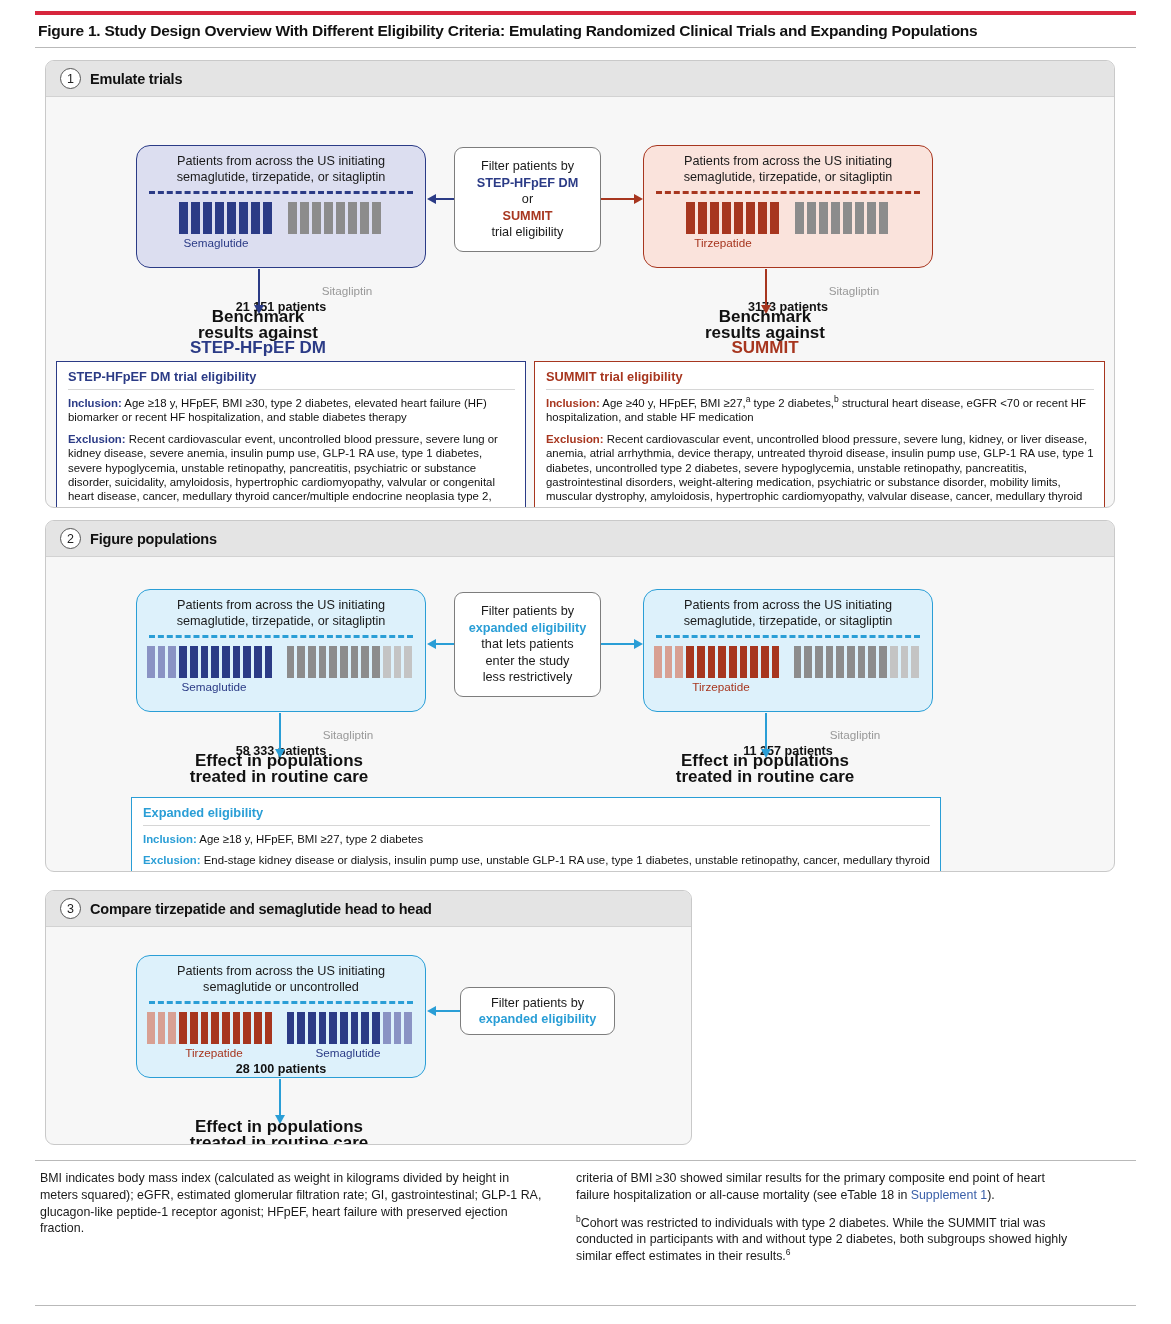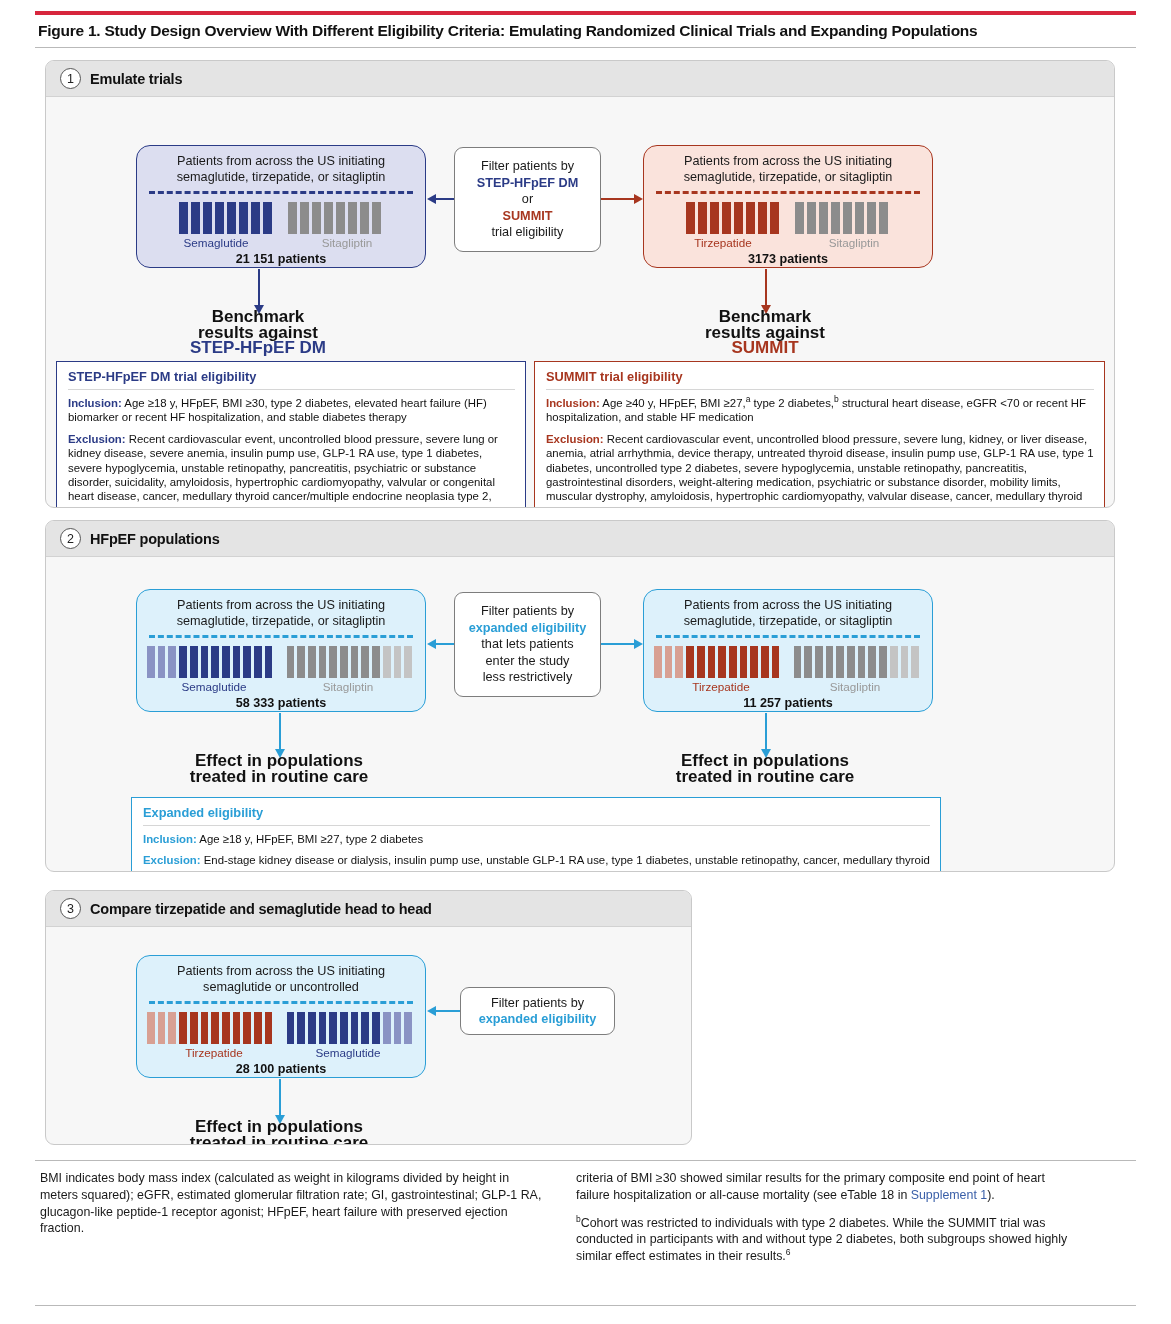--- a/index.html
+++ b/index.html
@@ -153,21 +153,21 @@
   .foot-rule-top { position: absolute; left: 35px; top: 1160px; width: 1101px; height: 1px; background: #b9b9b9; }
   .foot-rule-bot { position: absolute; left: 35px; top: 1305px; width: 1101px; height: 1px; background: #b9b9b9; }
   .footcol { position: absolute; font-size: 12.4px; line-height: 16.8px; color: #1a1a1a; }
   .footcol p { margin: 0 0 11px 0; }
   .footcol p:last-child { margin-bottom: 0; }
   .link { color: #3a5fa8; }
 
   .c-blue  { color: #2b3b86; }
   .c-red   { color: #a7361f; }
   .c-cyan  { color: #2a9ed6; }
-  .c-gray  { color: #999999; }
+  .c-gray  { color: #999999; margin-top: 48px; }
 </style>
 </head>
 <body>
 
 <div class="page">
 
   <div class="top-rule"></div>
   <div class="fig-title">Figure 1. Study Design Overview With Different Eligibility Criteria: Emulating Randomized Clinical Trials and Expanding Populations</div>
   <div class="title-rule"></div>
 
@@ -282,21 +282,21 @@
           <b class="lbl red">Exclusion:</b><span> Recent cardiovascular event, uncontrolled blood pressure, severe lung, kidney, or liver disease, anemia, atrial arrhythmia, device therapy, untreated thyroid disease, insulin pump use, GLP-1 RA use, type 1 diabetes, uncontrolled type 2 diabetes, severe hypoglycemia, unstable retinopathy, pancreatitis, gastrointestinal disorders, weight-altering medication, psychiatric or substance disorder, mobility limits, muscular dystrophy, amyloidosis, hypertrophic cardiomyopathy, valvular disease, cancer, medullary thyroid cancer/multiple endocrine neoplasia type 2, bariatric surgery, or pregnancy</span>
         </div>
       </div>
 
     </div>
   </div>
 
   <div class="panel" style="left:45px; top:520px; width:1070px; height:352px;">
     <div class="panel-head">
       <div class="panel-num">2</div>
-      <div class="panel-title">HFpEF populations</div>
+      <div class="panel-title">Figure populations</div>
     </div>
     <div class="panel-body">
 
       <div class="cohort cyan" style="left:90px; top:32px; width:290px; height:123px;">
         <div class="ctext">Patients from across the US initiating</div>
         <div class="ctext">semaglutide, tirzepatide, or sitagliptin</div>
         <div class="dash" style="border-top-color:#2a9ed6;"></div>
         <div class="bars">
           <span class="bar" style="background:#8a93c4"></span>
             <span class="bar" style="background:#8a93c4"></span>

